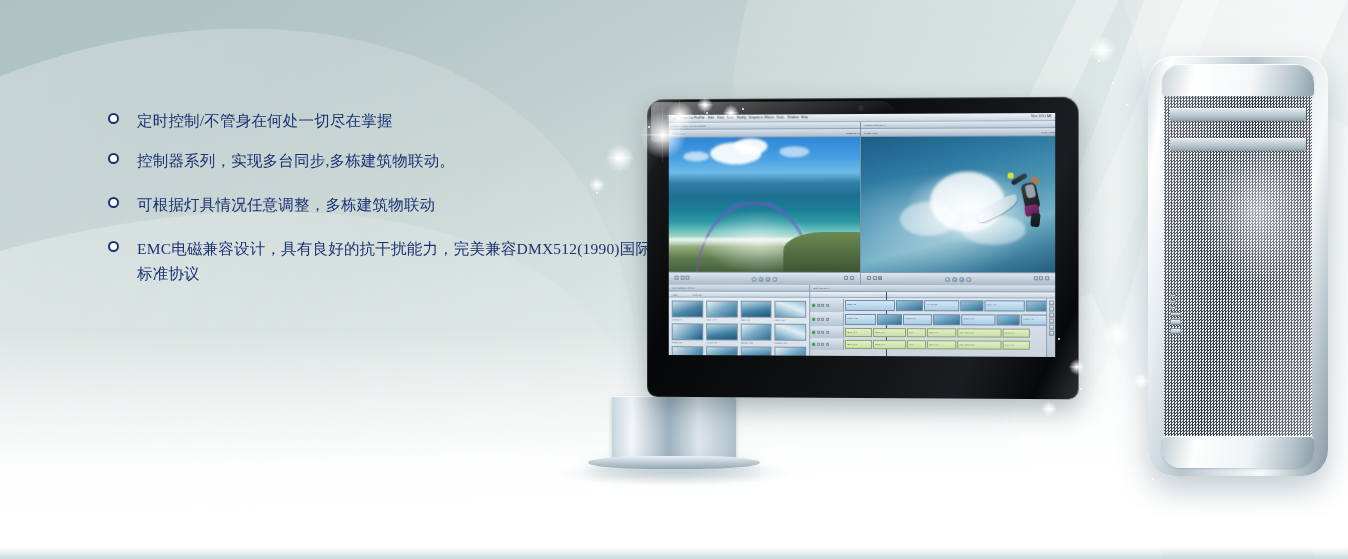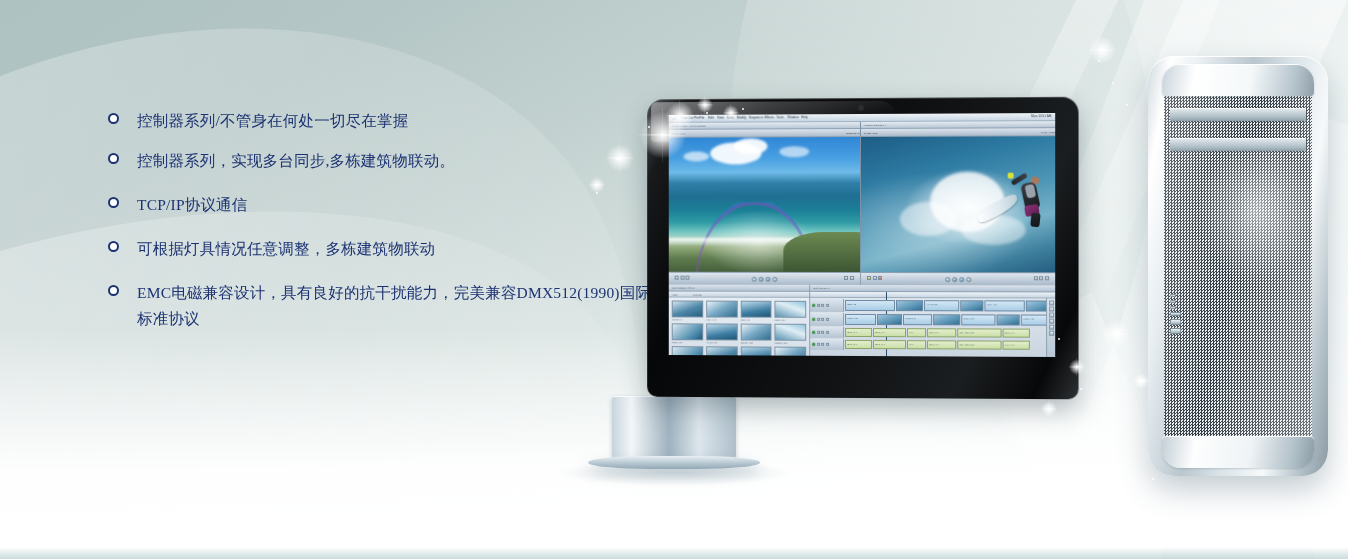--- a/index.html
+++ b/index.html
@@ -516,29 +516,25 @@
     <div class="haze-strip"></div>
   </div>
 
   <div class="text-block">
     <div class="title-wrap">
     </div>
 
     <ul class="features">
       <li class="feature multiline">
         <span class="bullet-ring"></span>
-        <span class="feature-line">控制器系列/不管身在何处一切尽在掌握</span>
+        <span class="feature-line">定时控制/不管身在何处一切尽在掌握</span>
       </li>
       <li class="feature">
         <span class="bullet-ring"></span>
         <span class="feature-line">控制器系列，实现多台同步,多栋建筑物联动。</span>
-      </li>
-      <li class="feature">
-        <span class="bullet-ring"></span>
-        <span class="feature-line">TCP/IP协议通信</span>
       </li>
       <li class="feature">
         <span class="bullet-ring"></span>
         <span class="feature-line">可根据灯具情况任意调整，多栋建筑物联动</span>
       </li>
       <li class="feature">
         <span class="bullet-ring"></span>
         <span class="feature-line">EMC电磁兼容设计，具有良好的抗干扰能力，完美兼容DMX512(1990)国际标准协议</span>
       </li>
     </ul>

